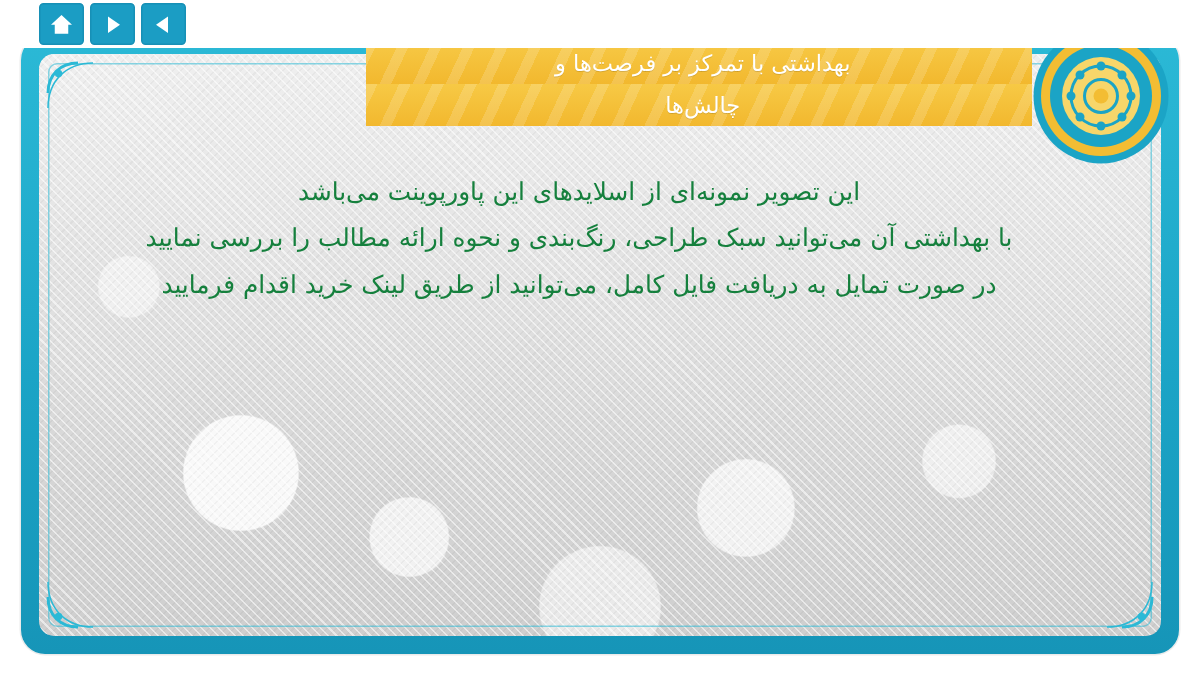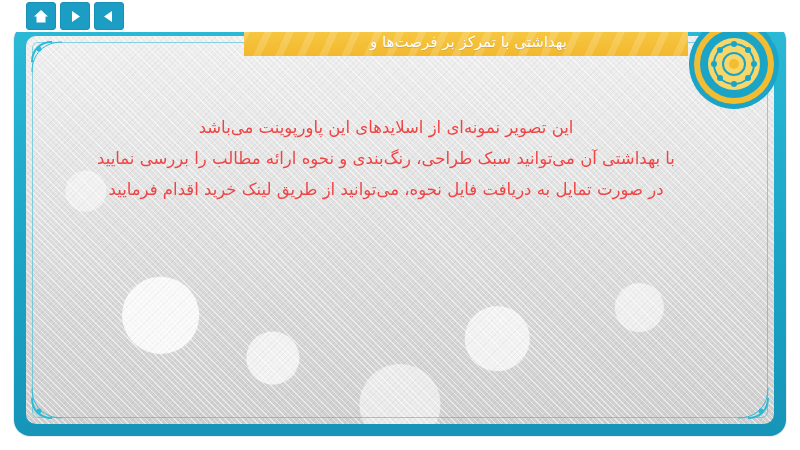--- a/index.html
+++ b/index.html
@@ -102,21 +102,21 @@
   .corner.br { right: 4px; bottom: 4px; transform: scale(-1,-1); }
 
   
   .body-text {
     position: absolute;
     left: 26px;
     top: 112px;
     width: 720px;
     text-align: center;
     direction: rtl;
-    color: #ef4444;
+    color: #15803d;
     font-size: 16.5px;
     line-height: 31px;
     z-index: 20;
     font-family: "DejaVu Sans", sans-serif;
   }
   .body-text p { margin: 0; }
 
   
   .banner {
     position: absolute;
@@ -236,31 +236,34 @@
           <circle cx="9" cy="9" r="2.5" fill="#2bb9d6"></circle>
         </svg>
       </div>
 
     </div>
   </div>
 
   <div class="body-text">
     <p>این تصویر نمونه‌ای از اسلایدهای این پاورپوینت می‌باشد</p>
     <p>با بهداشتی آن می‌توانید سبک طراحی، رنگ‌بندی و نحوه ارائه مطالب را بررسی نمایید</p>
-    <p>در صورت تمایل به دریافت فایل نحوه، می‌توانید از طریق لینک خرید اقدام فرمایید</p>
+    <p>در صورت تمایل به دریافت فایل کامل، می‌توانید از طریق لینک خرید اقدام فرمایید</p>
   </div>
 
   <div class="top-heading">کامل تحلیل وضعیت تحصیلی</div>
 
   <div class="banner">
     <div class="banner-line first">
       <span>دانش‌آموزان در دوران بحران‌های</span>
     </div>
     <div class="banner-line">
       <span>بهداشتی با تمرکز بر فرصت‌ها و</span>
+    </div>
+    <div class="banner-line">
+      <span>چالش‌ها</span>
     </div>
   </div>
 
   <div class="medallion">
     <svg width="92" height="92" viewBox="0 0 92 92" aria-hidden="true">
       <circle cx="46" cy="46" r="45" fill="#1ba4c6"></circle>
       <circle cx="46" cy="46" r="40" fill="#f3bd33"></circle>
       <circle cx="46" cy="46" r="34" fill="#1ba4c6"></circle>
       <g fill="#f7d66a">
         <circle cx="46" cy="46" r="26"></circle>

